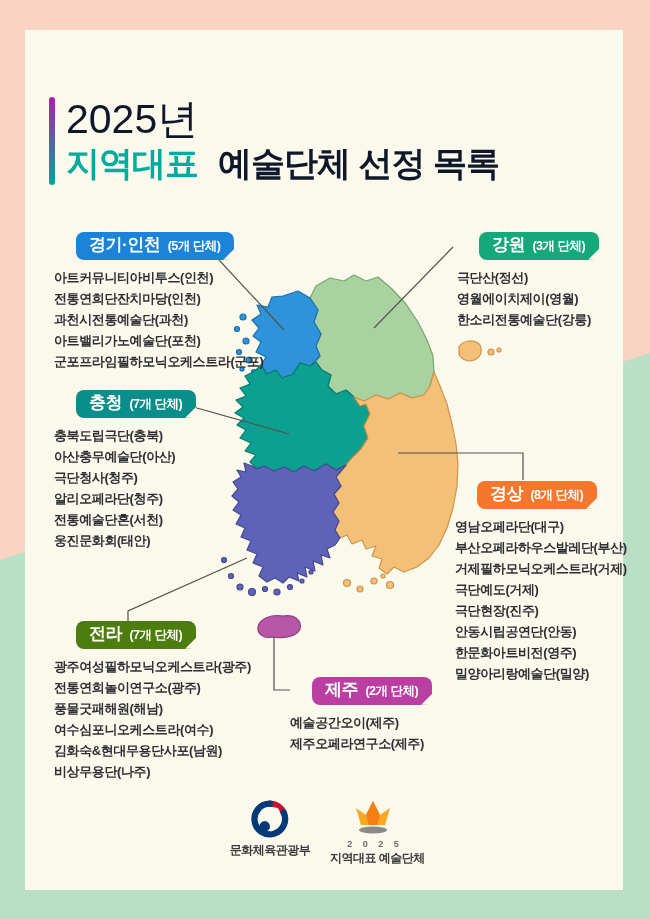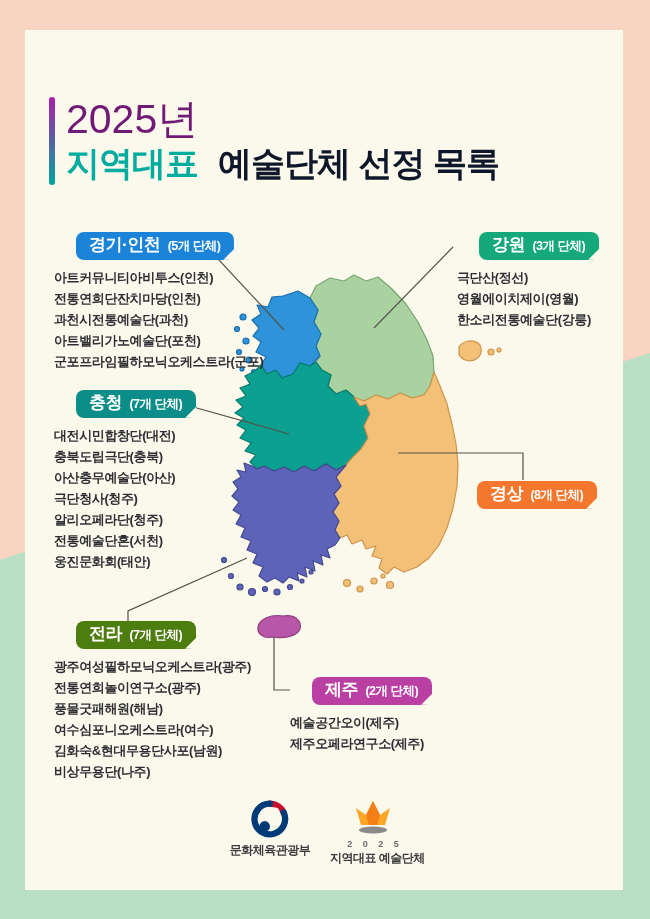--- a/index.html
+++ b/index.html
@@ -89,21 +89,21 @@
       <polyline points="207,247 284,330"></polyline>
       <polyline points="453,247 374,328"></polyline>
       <polyline points="179,403 289,434"></polyline>
       <polyline points="398,453 523,453 523,480"></polyline>
       <polyline points="247,558 128,611 128,622"></polyline>
       <polyline points="274,637 274,690 290,690"></polyline>
     </g>
   </svg>
 
   <div class="title-bar" style="background: linear-gradient(rgb(173, 30, 168), rgb(0, 167, 157));"></div>
-  <div class="title-line1" style="color: #701a75;">2025년</div>
+  <div class="title-line1" style="color: #0f172a;">2025년</div>
   <div class="title-line2">
     <span class="accent" style="color: rgb(0, 171, 159);">지역대표</span><span style="color: #0f172a;">예술단체 선정 목록</span>
   </div>
 
   <section class="region" style="left:52px;top:232px;">
     <div class="badge" style="background: rgb(27, 132, 217);">
       <span class="badge-name">경기·인천</span>
       <span class="badge-count">(5개 단체)</span>
     </div>
     <ul class="org-list" style="color: rgb(47, 47, 51);">
@@ -126,35 +126,44 @@
         <li>한소리전통예술단(강릉)</li>
       </ul>
   </section>
 
   <section class="region" style="left:52px;top:390px;">
     <div class="badge" style="background: rgb(11, 142, 137);">
       <span class="badge-name">충청</span>
       <span class="badge-count">(7개 단체)</span>
     </div>
     <ul class="org-list" style="color: rgb(47, 47, 51);">
-        <li>대전시민합창단(대전)</li>
         <li>충북도립극단(충북)</li>
         <li>아산충무예술단(아산)</li>
         <li>극단청사(청주)</li>
         <li>알리오페라단(청주)</li>
         <li>전통예술단혼(서천)</li>
         <li>웅진문화회(태안)</li>
       </ul>
   </section>
 
   <section class="region" style="left:453px;top:481px;">
     <div class="badge" style="background: rgb(245, 118, 45);">
       <span class="badge-name">경상</span>
       <span class="badge-count">(8개 단체)</span>
     </div>
+    <ul class="org-list" style="color: rgb(47, 47, 51);">
+        <li>영남오페라단(대구)</li>
+        <li>부산오페라하우스발레단(부산)</li>
+        <li>거제필하모닉오케스트라(거제)</li>
+        <li>극단예도(거제)</li>
+        <li>극단현장(진주)</li>
+        <li>안동시립공연단(안동)</li>
+        <li>한문화아트비전(영주)</li>
+        <li>밀양아리랑예술단(밀양)</li>
+      </ul>
   </section>
 
   <section class="region" style="left:52px;top:621px;">
     <div class="badge" style="background: #4d7c0f;">
       <span class="badge-name">전라</span>
       <span class="badge-count">(7개 단체)</span>
     </div>
     <ul class="org-list" style="color: rgb(47, 47, 51);">
         <li>광주여성필하모닉오케스트라(광주)</li>
         <li>전통연희놀이연구소(광주)</li>

